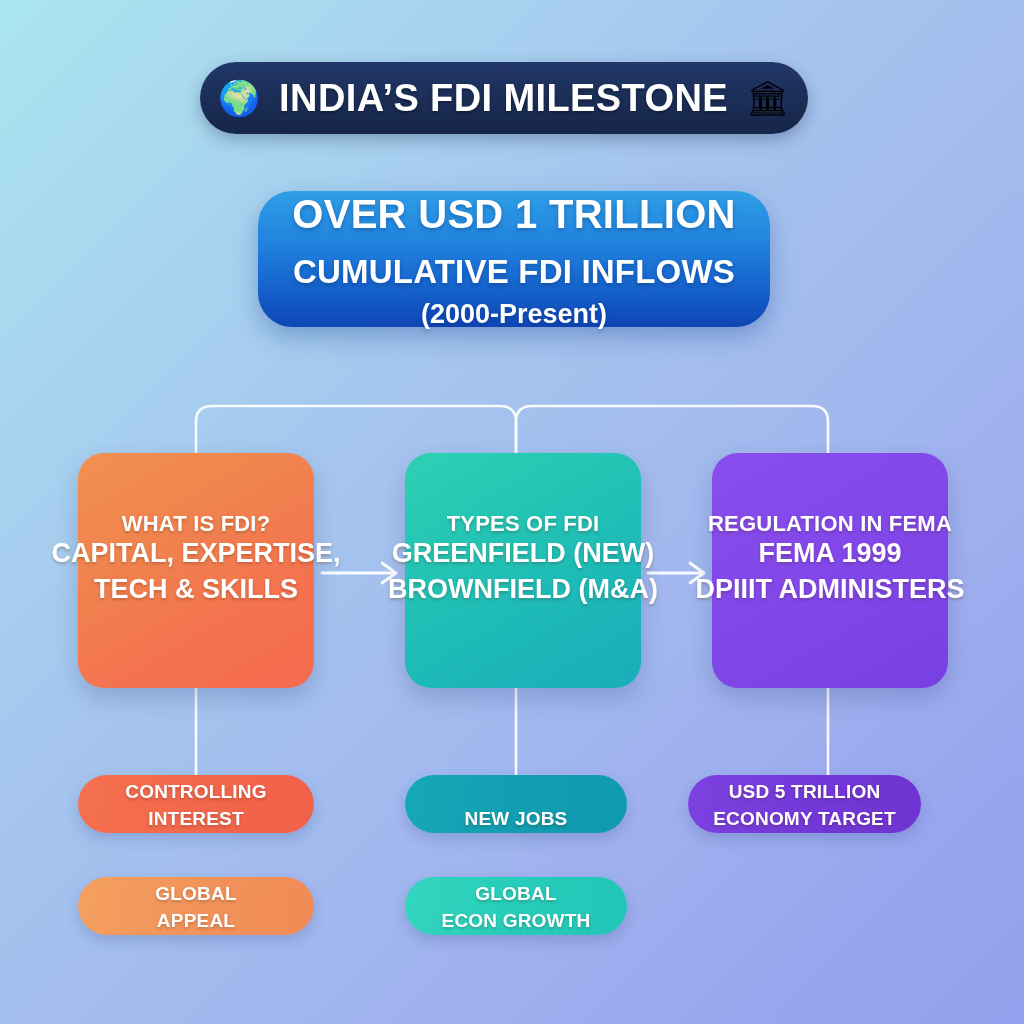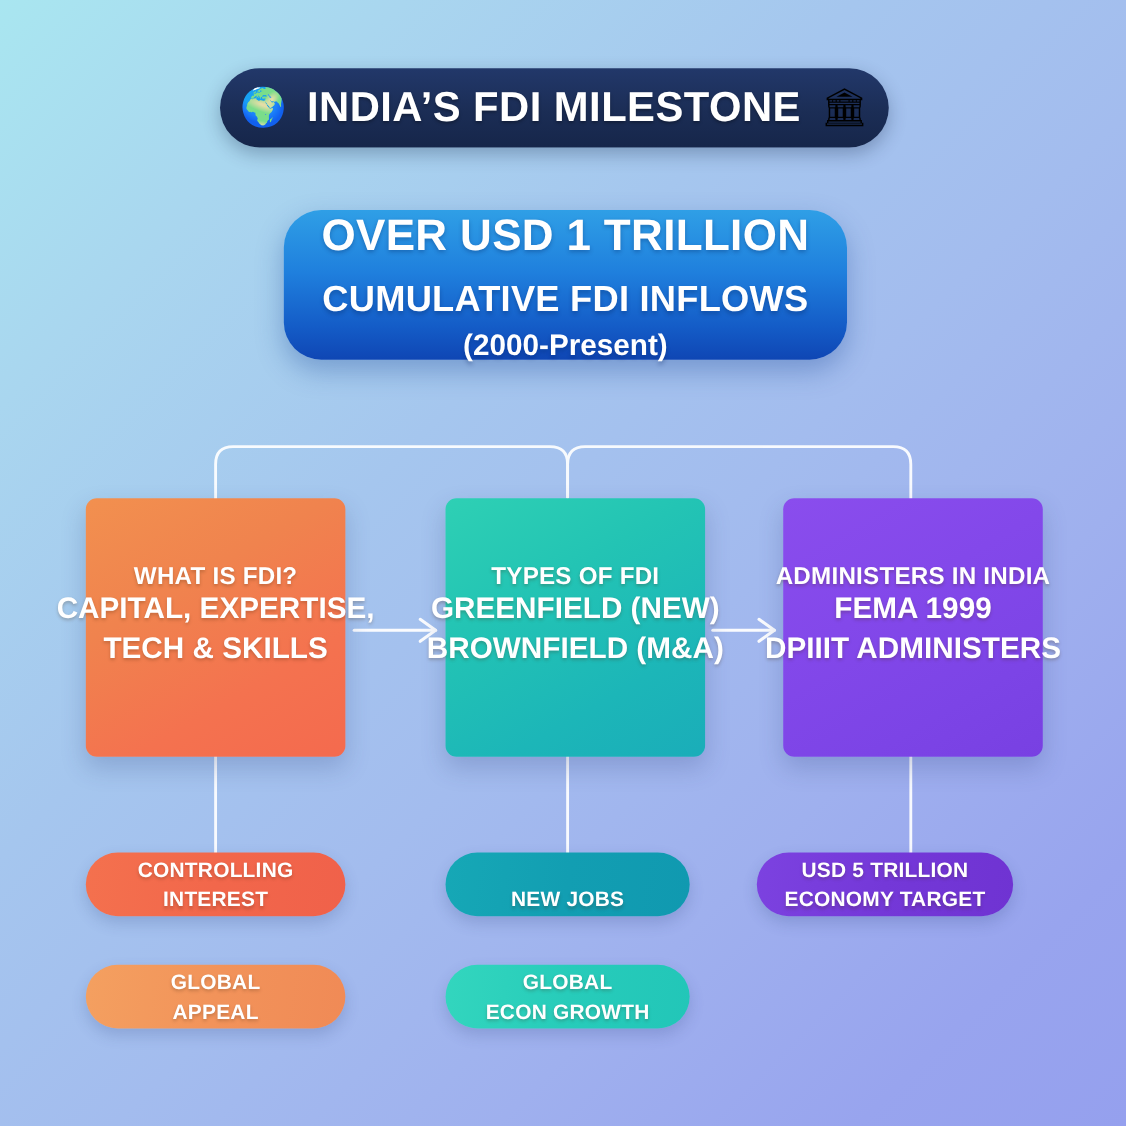--- a/index.html
+++ b/index.html
@@ -112,21 +112,21 @@
     height: 1024px;
     pointer-events: none;
   }
 
   
   .card {
     position: absolute;
     top: 453px;
     width: 236px;
     height: 235px;
-    border-radius: 10px;
+    border-radius: 26px;
     box-sizing: border-box;
     display: flex;
     flex-direction: column;
     align-items: center;
     justify-content: flex-start;
     padding: 58px 10px 0 10px;
     box-shadow: 0 10px 22px rgba(40,60,120,0.22);
   }
   .card-orange {
     left: 78px;
@@ -254,21 +254,21 @@
 
   <div class="card card-teal">
     <div class="card-title">TYPES OF FDI</div>
     <div class="card-body">
       <div>GREENFIELD (NEW)</div>
       <div>BROWNFIELD (M&amp;A)</div>
     </div>
   </div>
 
   <div class="card card-purple">
-    <div class="card-title">ADMINISTERS IN INDIA</div>
+    <div class="card-title">REGULATION IN FEMA</div>
     <div class="card-body">
       <div>FEMA 1999</div>
       <div>DPIIIT ADMINISTERS</div>
     </div>
   </div>
 
   <div class="pill pill-orange-1">
     <div class="pill-text">
       <div>CONTROLLING</div>
       <div>INTEREST</div>

